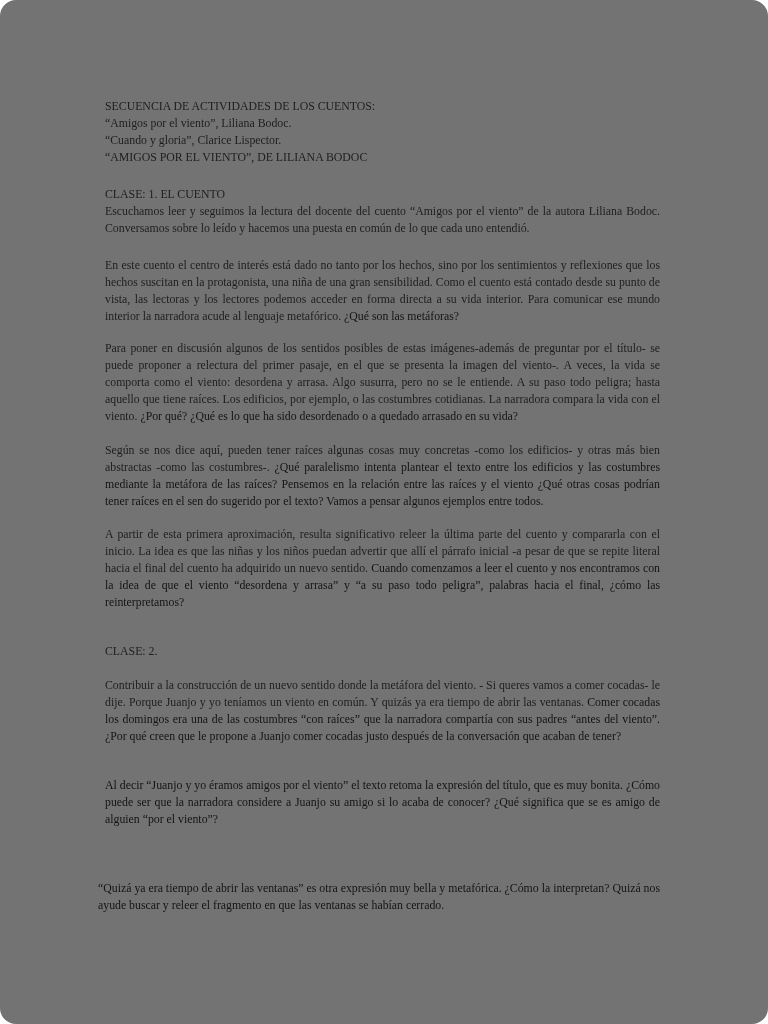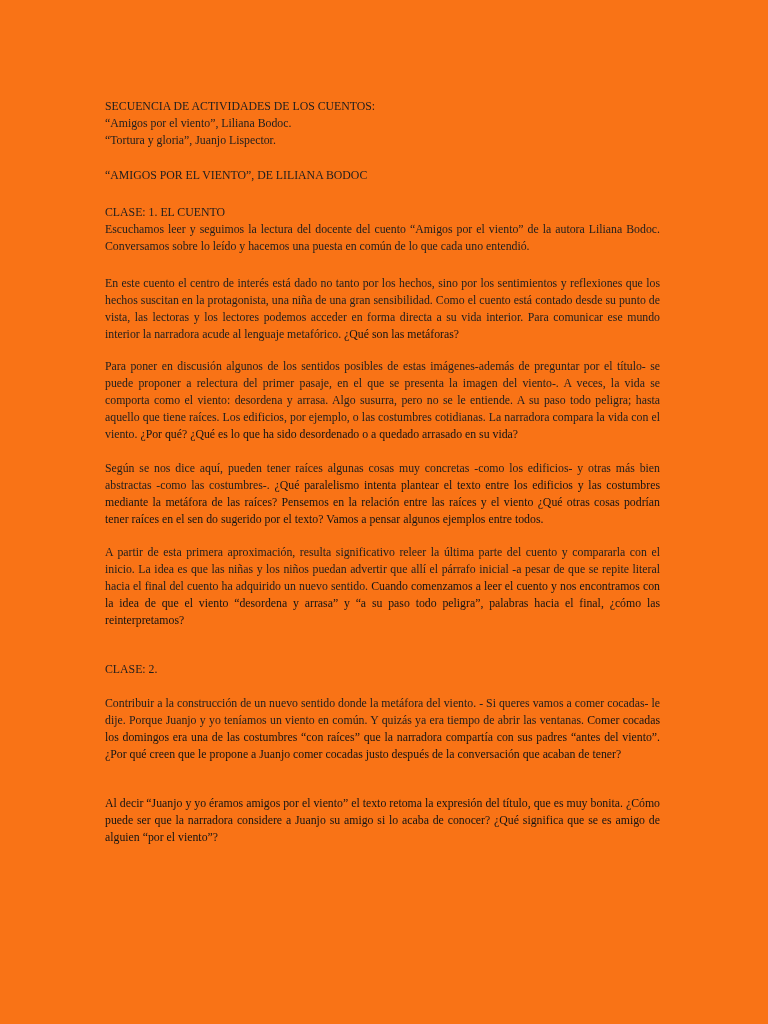--- a/index.html
+++ b/index.html
@@ -32,24 +32,25 @@
     margin-left: -7px;
   }
   p.para b {
     font-weight: normal;
     color: #141414;
   }
 </style>
 </head>
 <body>
 
-<div class="doc-page" style="background: #f97316; color: rgb(30, 30, 30);">
-    <p class="para" style="margin-top: 0px;"><span>SECUENCIA DE ACTIVIDADES DE LOS CUENTOS:</span><br><span>“Amigos por el viento”, Liliana Bodoc.</span><br><span>“Tortura y gloria”, Juanjo Lispector.</span></p>
-    <p class="para" style="margin-top: 18px;"><span>“AMIGOS POR EL VIENTO”, DE LILIANA BODOC</span></p>
+<div class="doc-page" style="background: #737373; color: rgb(30, 30, 30); border-radius: 16px;">
+    <p class="para" style="margin-top: 0px;"><span>SECUENCIA DE ACTIVIDADES DE LOS CUENTOS:</span><br><span>“Amigos por el viento”, Liliana Bodoc.</span><br><span>“Cuando y gloria”, Clarice Lispector.</span></p>
+    <p class="para" style=""><span>“AMIGOS POR EL VIENTO”, DE LILIANA BODOC</span></p>
     <p class="para justify" style="margin-top: 20px;"><span>CLASE: 1. EL CUENTO</span><br><span>Escuchamos leer y seguimos la lectura del docente del cuento “Amigos por el viento” de la autora Liliana Bodoc. Conversamos sobre lo leído y hacemos una puesta en común de lo que cada uno entendió.</span></p>
     <p class="para justify" style="margin-top: 20px;"><span>En este cuento el centro de interés está dado no tanto por los hechos, sino por los sentimientos y reflexiones que los hechos suscitan en la protagonista, una niña de una gran sensibilidad. Como el cuento está contado desde su punto de vista, las lectoras y los lectores podemos acceder en forma directa a su vida interior. Para comunicar ese mundo interior la narradora acude al lenguaje metafórico. </span><b>¿Qué son las metáforas?</b></p>
     <p class="para justify" style="margin-top: 15px;"><span>Para poner en discusión algunos de los sentidos posibles de estas imágenes-además de preguntar por el título- se puede proponer a relectura del primer pasaje, en el que se presenta la imagen del viento-. A veces, la vida se comporta como el viento: desordena y arrasa. Algo susurra, pero no se le entiende. A su paso todo peligra; hasta aquello que tiene raíces. Los edificios, por ejemplo, o las costumbres cotidianas. La narradora compara la vida con el viento. </span><b>¿Por qué? ¿Qué es lo que ha sido desordenado o a quedado arrasado en su vida?</b></p>
     <p class="para justify" style="margin-top: 17px;"><span>Según se nos dice aquí, pueden tener raíces algunas cosas muy concretas -como los edificios- y otras más bien abstractas -como las costumbres-. </span><b>¿Qué paralelismo intenta plantear el texto entre los edificios y las costumbres mediante la metáfora de las raíces? Pensemos en la relación entre las raíces y el viento ¿Qué otras cosas podrían tener raíces en el sen do sugerido por el texto? Vamos a pensar algunos ejemplos entre todos.</b></p>
     <p class="para justify" style="margin-top: 16px;"><span>A partir de esta primera aproximación, resulta significativo releer la última parte del cuento y compararla con el inicio. La idea es que las niñas y los niños puedan advertir que allí el párrafo inicial -a pesar de que se repite literal hacia el final del cuento ha adquirido un nuevo sentido. </span><b>Cuando comenzamos a leer el cuento y nos encontramos con la idea de que el viento “desordena y arrasa” y “a su paso todo peligra”, palabras hacia el final, ¿cómo las reinterpretamos?</b></p>
     <p class="para" style="margin-top: 32px;"><span>CLASE: 2.</span></p>
     <p class="para justify" style="margin-top: 17px;"><span>Contribuir a la construcción de un nuevo sentido donde la metáfora del viento. - Si queres vamos a comer cocadas- le dije. Porque Juanjo y yo teníamos un viento en común. Y quizás ya era tiempo de abrir las ventanas. </span><b>Comer cocadas los domingos era una de las costumbres “con raíces” que la narradora compartía con sus padres “antes del viento”. ¿Por qué creen que le propone a Juanjo comer cocadas justo después de la conversación que acaban de tener?</b></p>
     <p class="para justify" style="margin-top: 32px;"><b>Al decir “Juanjo y yo éramos amigos por el viento” el texto retoma la expresión del título, que es muy bonita. ¿Cómo puede ser que la narradora considere a Juanjo su amigo si lo acaba de conocer? ¿Qué significa que se es amigo de alguien “por el viento”?</b></p>
+    <p class="para justify outdent" style="margin-top: 52px;"><b>“Quizá ya era tiempo de abrir las ventanas” es otra expresión muy bella y metafórica. ¿Cómo la interpretan? Quizá nos ayude buscar y releer el fragmento en que las ventanas se habían cerrado.</b></p>
   </div>
 
 </body></html>

